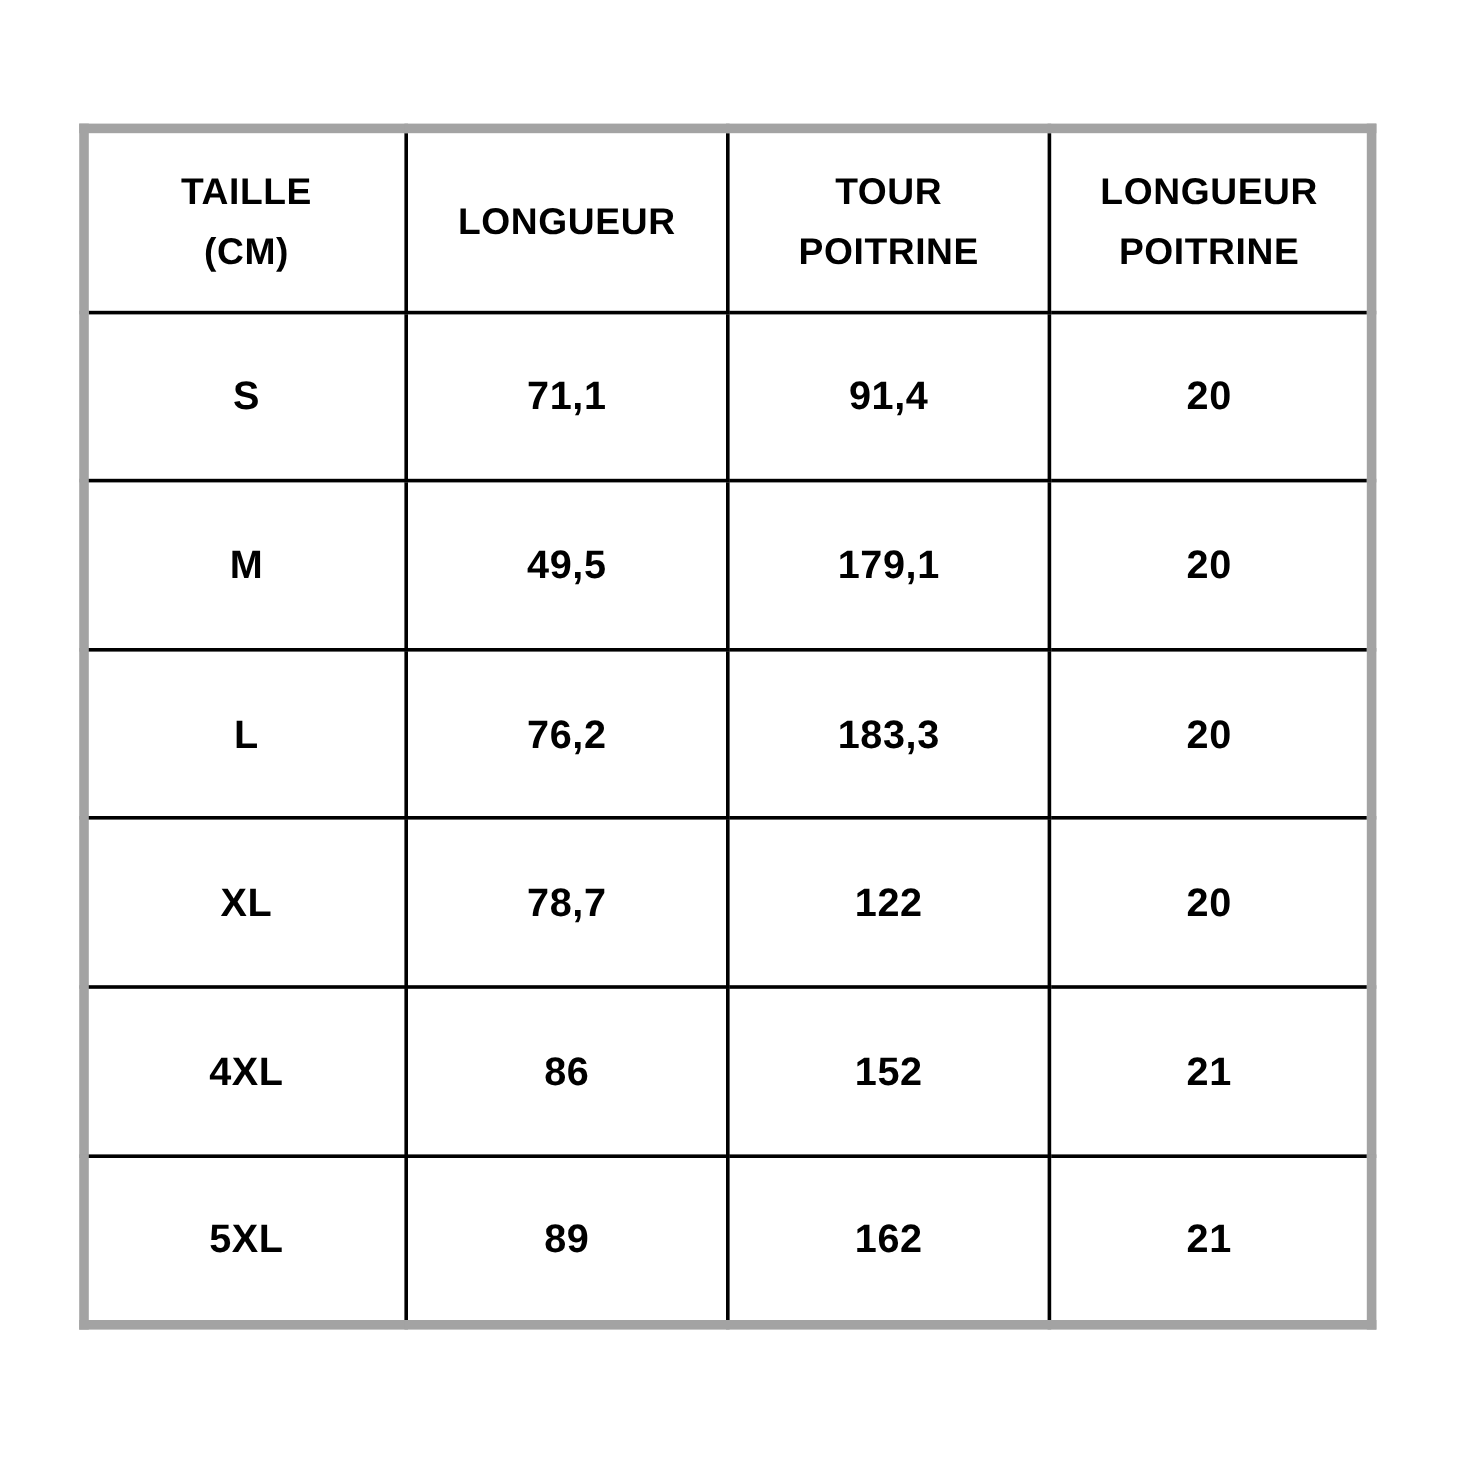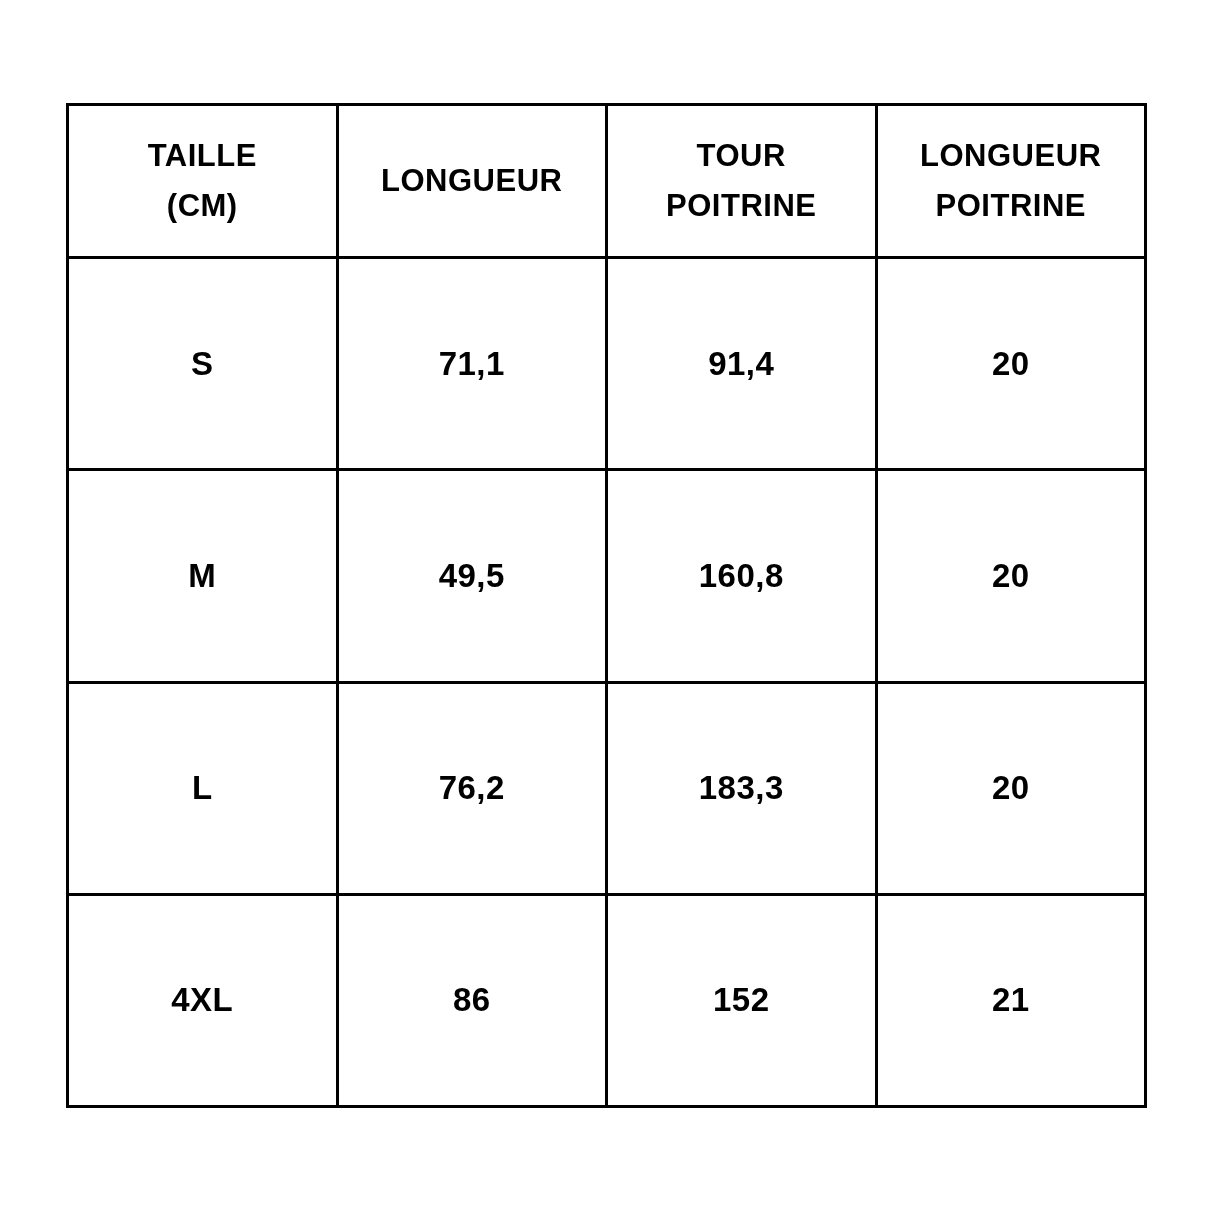--- a/index.html
+++ b/index.html
@@ -17,21 +17,21 @@
     overflow: hidden;
   }
   table.size-table {
     position: absolute;
     left: 66px;
     top: 103px;
     width: 1081px;
     height: 1005px;
     border-collapse: collapse;
     table-layout: fixed;
-    border: 1px solid #a3a3a3;
+    border: 8px solid #a3a3a3;
     background: #ffffff;
   }
   .size-table th,
   .size-table td {
     border: 3px solid #000000;
     text-align: center;
     vertical-align: middle;
     color: #000000;
     background: #ffffff;
     font-weight: bold;
@@ -81,30 +81,42 @@
     <tbody>
       <tr>
         <td>S</td>
         <td>71,1</td>
         <td>91,4</td>
         <td>20</td>
       </tr>
       <tr>
         <td>M</td>
         <td>49,5</td>
-        <td>160,8</td>
+        <td>179,1</td>
         <td>20</td>
       </tr>
       <tr>
         <td>L</td>
         <td>76,2</td>
         <td>183,3</td>
         <td>20</td>
       </tr>
       <tr>
+        <td>XL</td>
+        <td>78,7</td>
+        <td>122</td>
+        <td>20</td>
+      </tr>
+      <tr>
         <td>4XL</td>
         <td>86</td>
         <td>152</td>
+        <td>21</td>
+      </tr>
+      <tr>
+        <td>5XL</td>
+        <td>89</td>
+        <td>162</td>
         <td>21</td>
       </tr>
     </tbody>
   </table>
 </div>
 
 </body></html>

